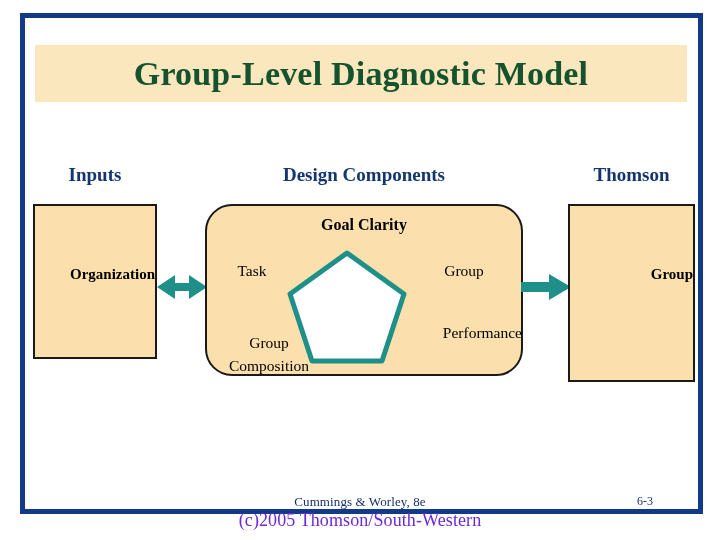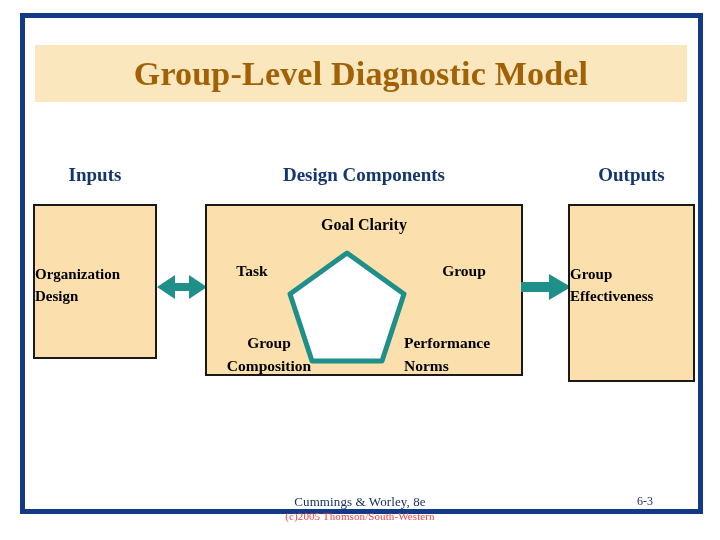--- a/index.html
+++ b/index.html
@@ -42,21 +42,21 @@
     height: 57px;
     background: #fbe7bd;
     display: flex;
     align-items: center;
     justify-content: center;
   }
   .title-text {
     font-family: "Liberation Serif", "DejaVu Serif", serif;
     font-weight: bold;
     font-size: 34px;
-    color: #a16207;
+    color: #14532d;
     letter-spacing: 0.2px;
     white-space: nowrap;
   }
 
   
   .col-head {
     position: absolute;
     font-family: "Liberation Serif", "DejaVu Serif", serif;
     font-weight: bold;
     font-size: 19px;
@@ -68,28 +68,28 @@
   #head-outputs { left: 568px; top: 164px; width: 127px; text-align: center; }
 
   
   .box {
     position: absolute;
     background: #fbe0ad;
     border: 2px solid #1a1a1a;
     box-sizing: border-box;
   }
   #box-inputs  { left: 33px;  top: 204px; width: 124px; height: 155px; }
-  #box-design  { left: 205px; top: 204px; width: 318px; height: 172px; }
+  #box-design  { left: 205px; top: 204px; width: 318px; height: 172px; border-radius: 27px; }
   #box-outputs { left: 568px; top: 204px; width: 127px; height: 178px; }
 
   .box-label {
     position: absolute;
     left: 0;
     width: 100%;
-    text-align: left;
+    text-align: right;
     font-family: "Liberation Serif", "DejaVu Serif", serif;
     font-weight: bold;
     font-size: 15px;
     color: #000000;
     line-height: 1.45;
   }
   #label-org { top: 58px; }
   #label-eff { top: 58px; }
 
   
@@ -109,30 +109,30 @@
     position: absolute;
     left: 79px;
     top: 43px;
     width: 122px;
     height: 116px;
   }
 
   .node-label {
     position: absolute;
     font-family: "Liberation Serif", "DejaVu Serif", serif;
-    font-weight: bold;
+    font-weight: normal;
     font-size: 15.5px;
     color: #000000;
     line-height: 1.5;
     white-space: nowrap;
   }
   #node-task  { left: 2px;   top: 53px;  width: 86px;  text-align: center; }
   #node-group-func { left: 201px; top: 53px; width: 112px; text-align: center; }
   #node-comp  { left: 1px;   top: 125px; width: 122px; text-align: center; }
-  #node-norms { left: 197px; top: 125px; width: 118px; text-align: left; }
+  #node-norms { left: 197px; top: 115px; width: 118px; text-align: right; }
 
   
   .arrow {
     position: absolute;
   }
   #arrow-left  { left: 157px; top: 272px; width: 50px; height: 30px; }
   #arrow-right { left: 521px; top: 274px; width: 50px; height: 26px; }
 
   
   .footer-line1 {
@@ -146,22 +146,22 @@
     color: #16306a;
     letter-spacing: 0.1px;
   }
   .footer-line2 {
     position: absolute;
     left: 0;
     top: 510px;
     width: 720px;
     text-align: center;
     font-family: "Liberation Serif", "DejaVu Serif", serif;
-    font-size: 11px;
-    color: #ef4444;
+    font-size: 18px;
+    color: #6d28d9;
     letter-spacing: 0.1px;
   }
   .footer-page {
     position: absolute;
     left: 600px;
     top: 494px;
     width: 90px;
     text-align: center;
     font-family: "Liberation Serif", "DejaVu Serif", serif;
     font-size: 12px;
@@ -174,26 +174,25 @@
 <div id="slide">
 
   <div class="slide-frame"></div>
 
   <div class="title-banner">
     <span class="title-text">Group-Level Diagnostic Model</span>
   </div>
 
   <div class="col-head" id="head-design">Design Components</div>
   <div class="col-head" id="head-inputs">Inputs</div>
-  <div class="col-head" id="head-outputs">Outputs</div>
+  <div class="col-head" id="head-outputs">Thomson</div>
 
   <div class="box" id="box-inputs">
     <div class="box-label" id="label-org">
       <div>Organization</div>
-      <div>Design</div>
     </div>
   </div>
 
   <div class="arrow" id="arrow-left">
     <svg width="50" height="30" viewBox="0 0 50 30" xmlns="http://www.w3.org/2000/svg">
       <polygon points="0,15 18,3 18,11 32,11 32,3 50,15 32,27 32,19 18,19 18,27" fill="#1e9089"></polygon>
     </svg>
   </div>
 
   <div class="box" id="box-design">
@@ -214,34 +213,32 @@
       <div>Group</div>
     </div>
 
     <div class="node-label" id="node-comp">
       <div>Group</div>
       <div>Composition</div>
     </div>
 
     <div class="node-label" id="node-norms">
       <div>Performance</div>
-      <div>Norms</div>
     </div>
   </div>
 
   <div class="arrow" id="arrow-right">
     <svg width="50" height="26" viewBox="0 0 50 26" xmlns="http://www.w3.org/2000/svg">
       <polygon points="0,8 28,8 28,0 50,13 28,26 28,18 0,18" fill="#1e9089"></polygon>
     </svg>
   </div>
 
   <div class="box" id="box-outputs">
     <div class="box-label" id="label-eff">
       <div>Group</div>
-      <div>Effectiveness</div>
     </div>
   </div>
 
   <div class="footer-line1">Cummings &amp; Worley, 8e</div>
   <div class="footer-line2">(c)2005 Thomson/South-Western</div>
   <div class="footer-page">6-3</div>
 
 </div>
 
 </body></html>

